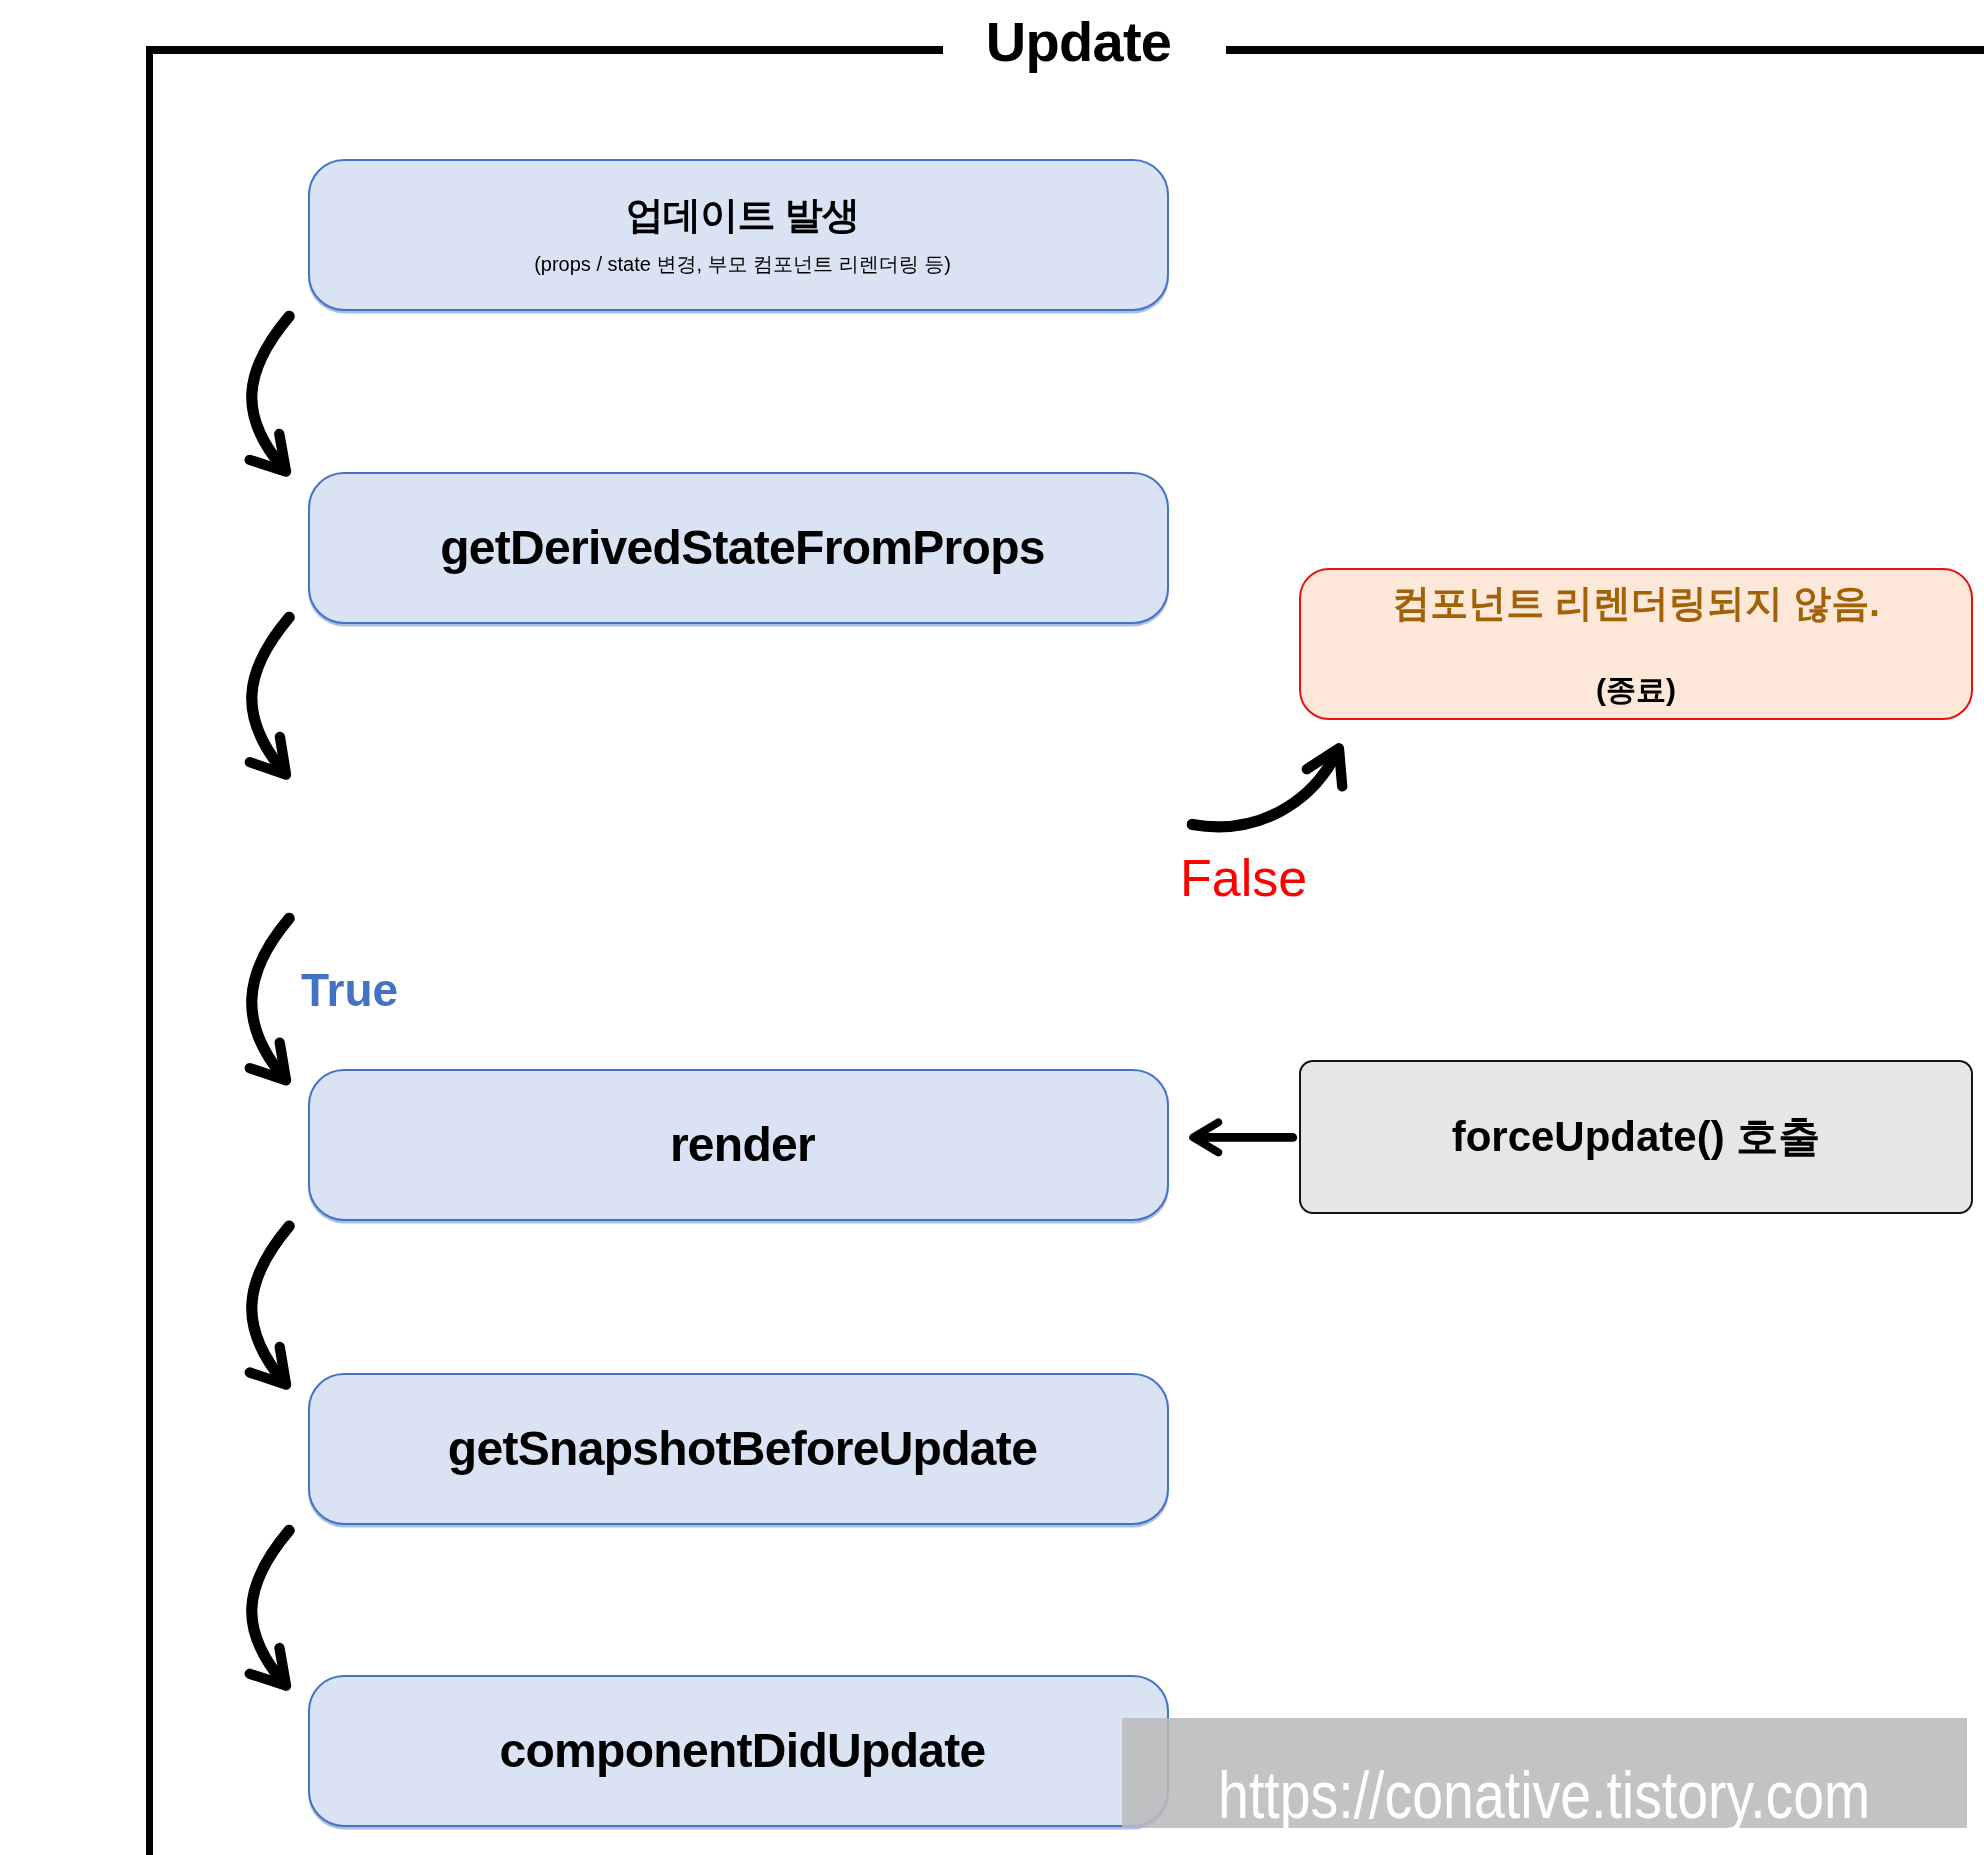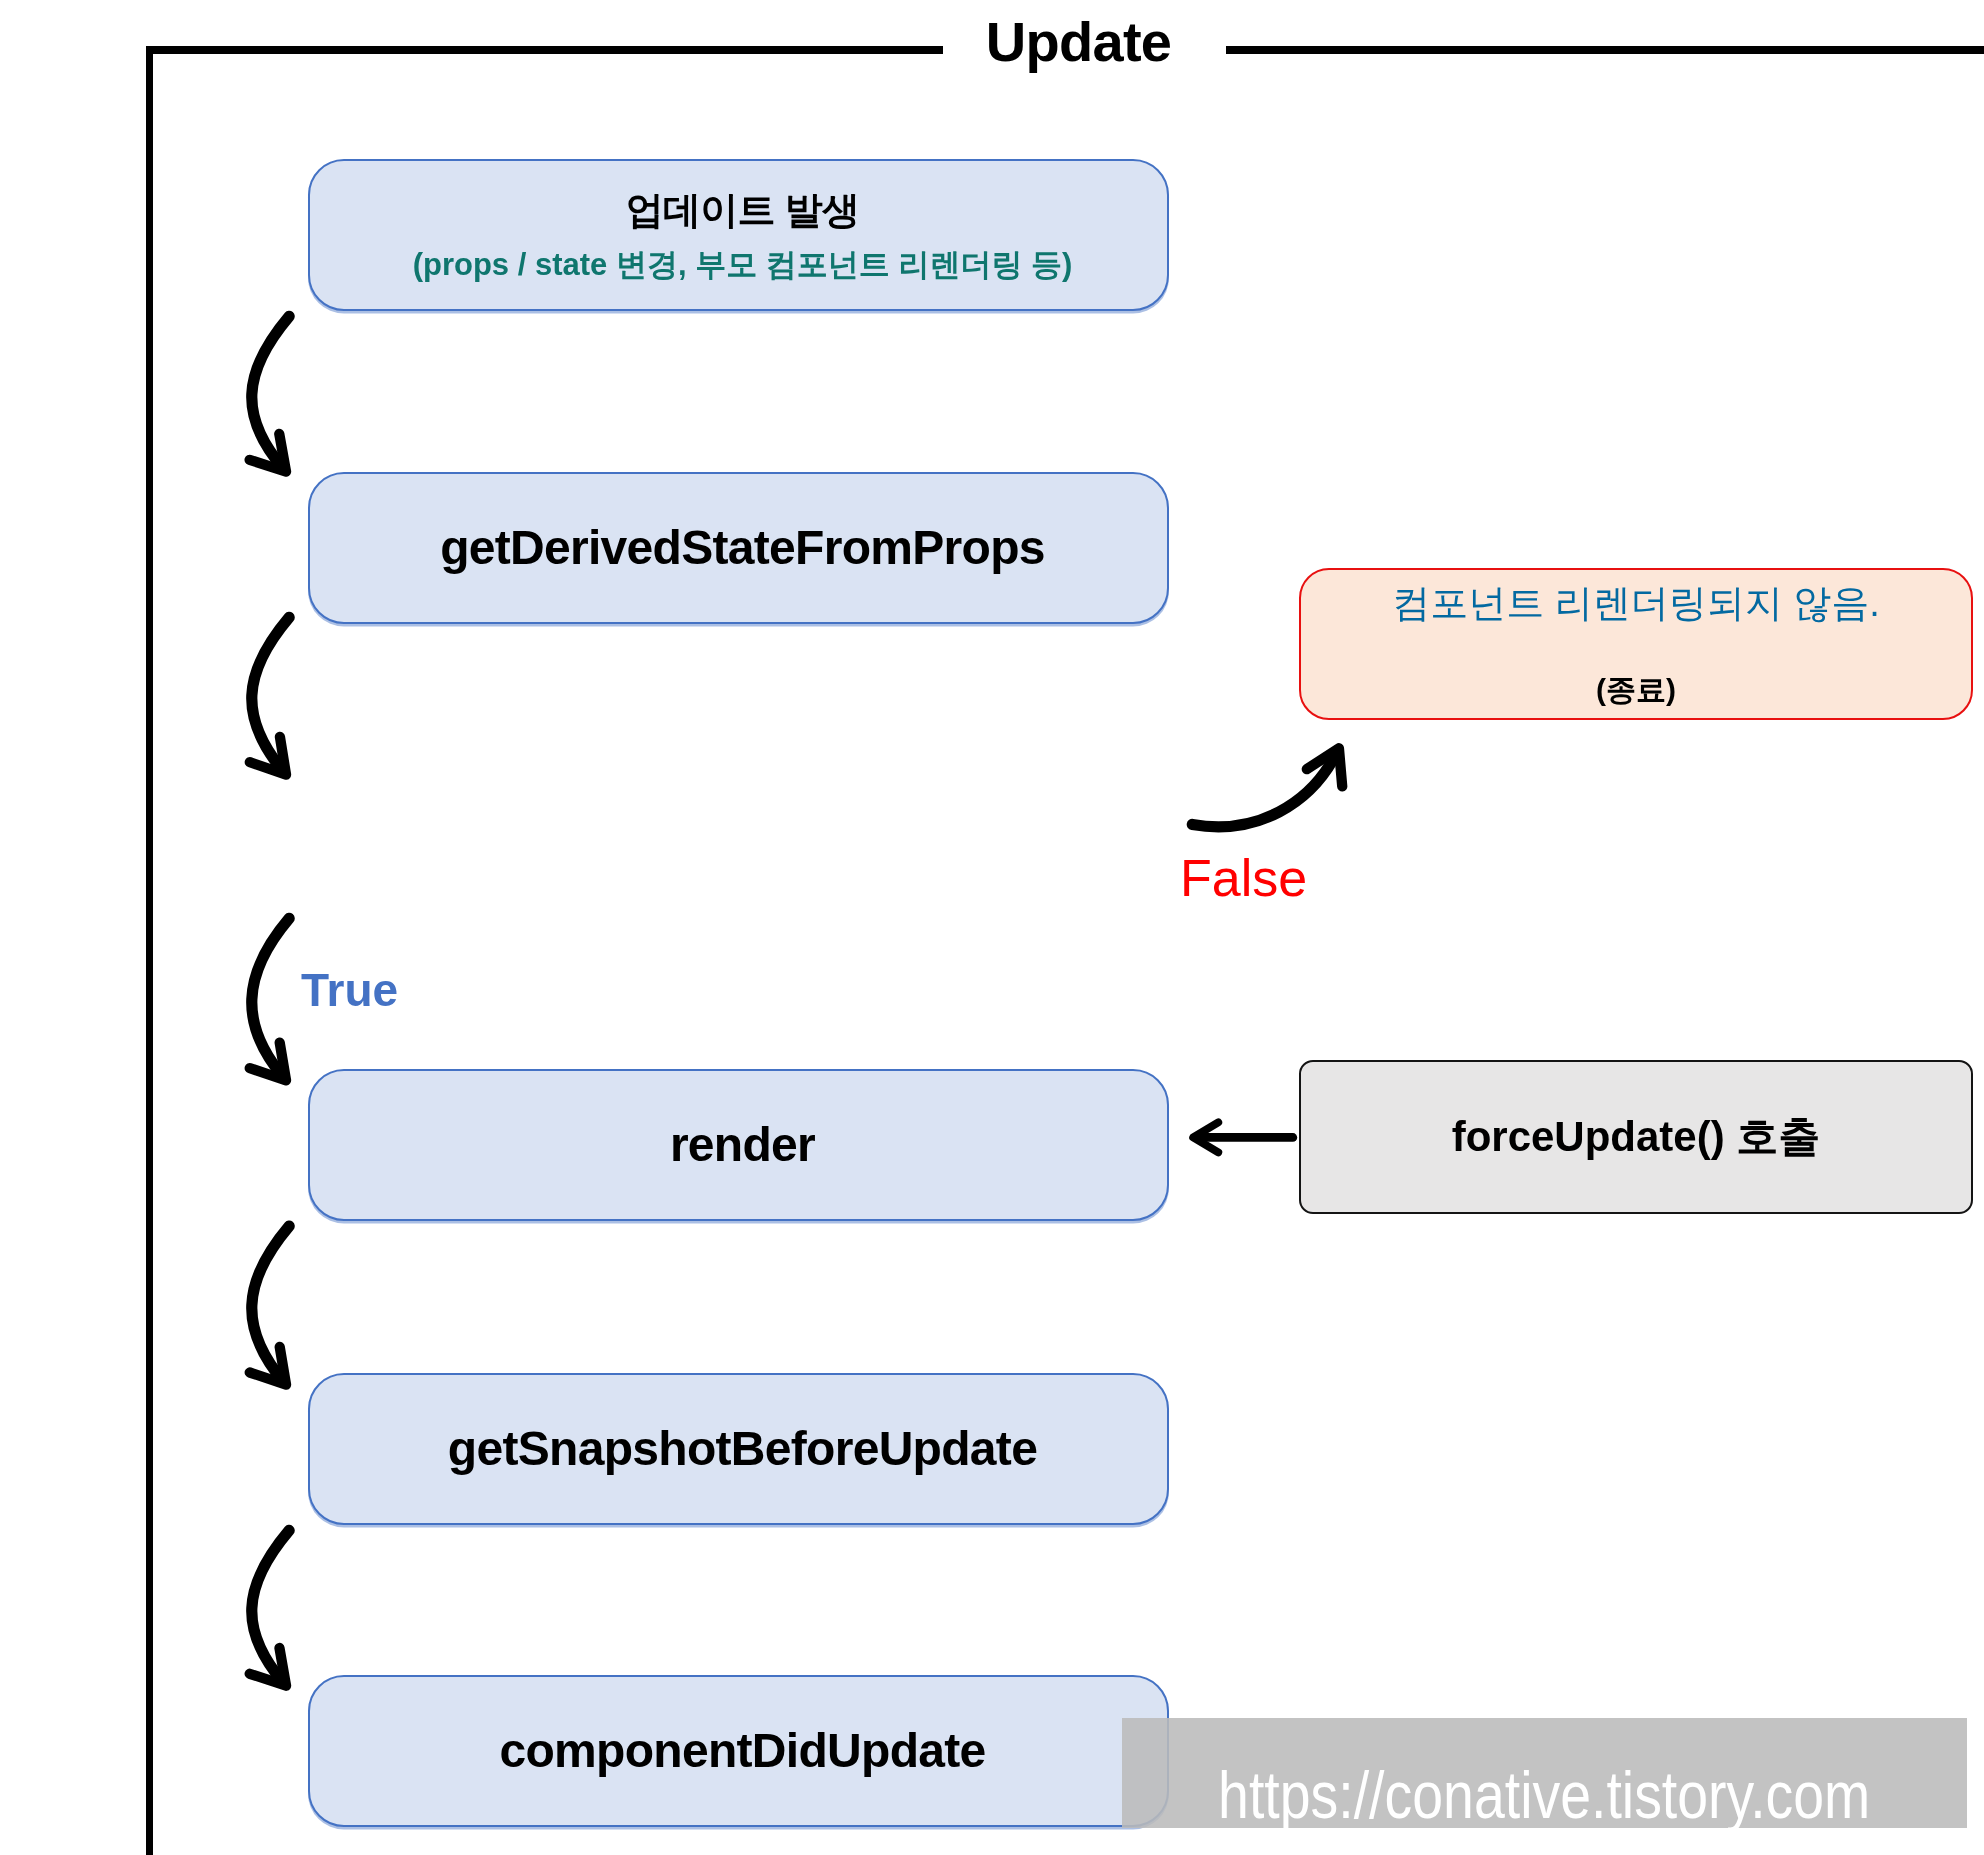--- a/index.html
+++ b/index.html
@@ -65,23 +65,23 @@
   }
   .node .node-label {
     font-size: 48px;
     font-weight: bold;
     color: #000000;
     letter-spacing: -0.7px;
     line-height: 1;
   }
   .node.first .node-label { font-size: 38px; }
   .node .node-sublabel {
-    font-size: 31px;
-    font-weight: bold;
-    color: #0f766e;
+    font-size: 20px;
+    font-weight: normal;
+    color: #000000;
     line-height: 1;
   }
   .step-1 { top: 159px; }
   .step-2 { top: 472px; }
   .step-3 { top: 763px; height: 150px; }
   .step-4 { top: 1069px; }
   .step-5 { top: 1373px; }
   .step-6 { top: 1675px; }
   
   .stop-node {
@@ -94,22 +94,22 @@
     border-radius: 30px;
     display: flex;
     flex-direction: column;
     align-items: center;
     justify-content: center;
     text-align: center;
     gap: 17px;
   }
   .stop-node .node-label {
     font-size: 38px;
-    font-weight: normal;
-    color: #0369a1;
+    font-weight: bold;
+    color: #a16207;
     line-height: 1;
   }
   .stop-node .node-sublabel {
     font-size: 30px;
     font-weight: bold;
     color: #000000;
     line-height: 1;
     margin-top: 36px;
   }
   .force-node {

